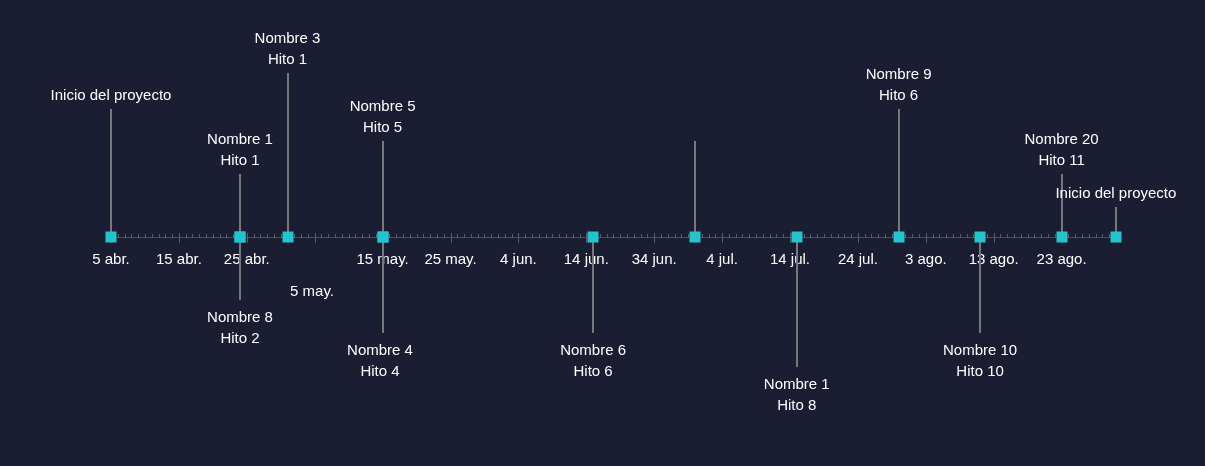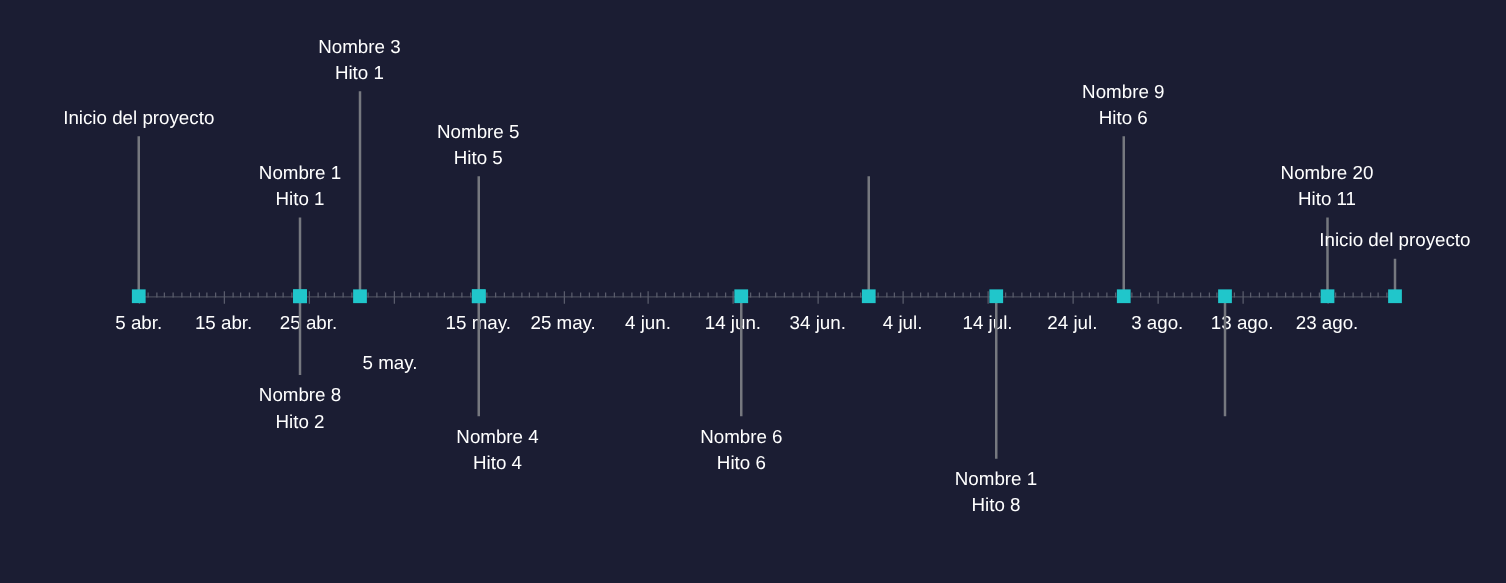--- a/index.html
+++ b/index.html
@@ -203,21 +203,21 @@
       <div class="mlabel" style="left: 240.01px; top: 306px;">
         <div>Nombre 8</div>
         <div>Hito 2</div>
       </div>
       <div class="stem" style="left: 287.54px; top: 73px; height: 164px;"></div>
       <div class="mlabel" style="left: 287.54px; top: 27px;">
         <div>Nombre 3</div>
         <div>Hito 1</div>
       </div>
       <div class="stem" style="left: 382.6px; top: 237px; height: 96px;"></div>
-      <div class="mlabel" style="left: 398px; top: 339px; text-align: center;">
+      <div class="mlabel" style="left: 380px; top: 339px; text-align: center;">
         <div>Nombre 4</div>
         <div>Hito 4</div>
       </div>
       <div class="stem" style="left: 382.6px; top: 141px; height: 96px;"></div>
       <div class="mlabel" style="left: 382.6px; top: 95px;">
         <div>Nombre 5</div>
         <div>Hito 5</div>
       </div>
       <div class="stem" style="left: 593.09px; top: 237px; height: 96px;"></div>
       <div class="mlabel" style="left: 593.09px; top: 339px;">
@@ -229,20 +229,24 @@
       <div class="mlabel" style="left: 796.79px; top: 373px;">
         <div>Nombre 1</div>
         <div>Hito 8</div>
       </div>
       <div class="stem" style="left: 898.64px; top: 109px; height: 128px;"></div>
       <div class="mlabel" style="left: 898.64px; top: 63px;">
         <div>Nombre 9</div>
         <div>Hito 6</div>
       </div>
       <div class="stem" style="left: 980.12px; top: 237px; height: 96px;"></div>
+      <div class="mlabel" style="left: 980.12px; top: 339px;">
+        <div>Nombre 10</div>
+        <div>Hito 10</div>
+      </div>
       <div class="stem" style="left: 1061.6px; top: 174px; height: 63px;"></div>
       <div class="mlabel" style="left: 1061.6px; top: 128px;">
         <div>Nombre 20</div>
         <div>Hito 11</div>
       </div>
       <div class="stem" style="left: 1115.92px; top: 207px; height: 30px;"></div>
       <div class="mlabel" style="left: 1115.92px; top: 182px;">
         <div>Inicio del proyecto</div>
       </div>
       <div class="marker" style="left: 111px; top: 237px;"></div>

